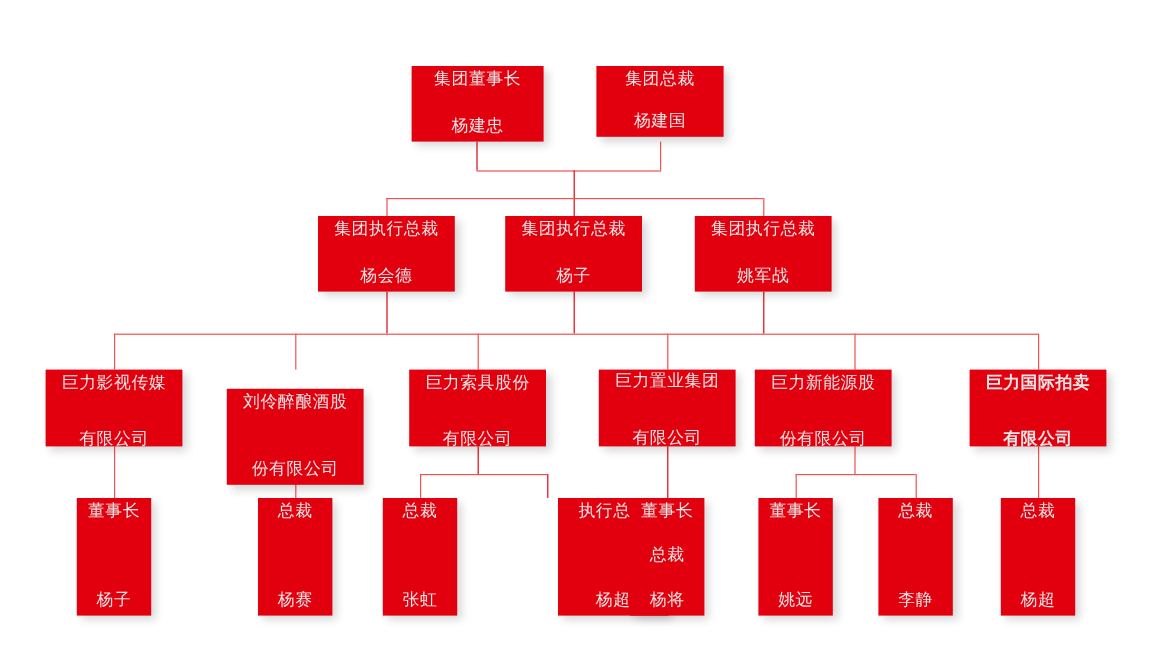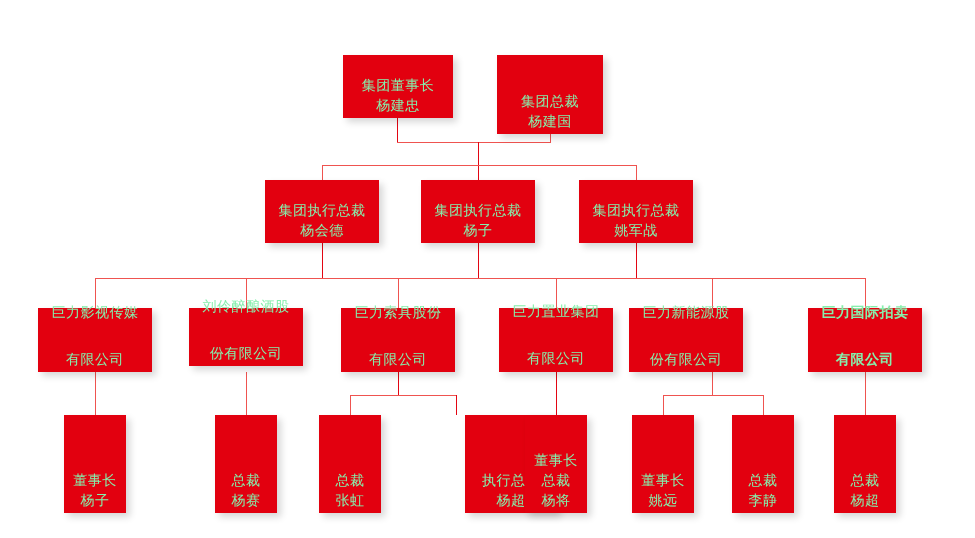--- a/index.html
+++ b/index.html
@@ -22,26 +22,26 @@
     z-index: 1;
   }
   .conn.h { height: 1px; }
   .conn.v { width: 1px; }
   .conn.strong { background: #e30613; }
 
   
   .node {
     position: absolute;
     background: #e2000f;
-    color: #86efac;
+    color: #e5e5e5;
     box-sizing: border-box;
     display: flex;
     flex-direction: column;
     align-items: center;
-    justify-content: flex-end;
+    justify-content: space-between;
     text-align: center;
     line-height: 1.42;
     letter-spacing: 0.5px;
     z-index: 2;
     box-shadow: 4px 4px 7px rgba(0,0,0,0.16);
     padding: 2px;
   }
   .node .ln { display: block; white-space: nowrap; }
 
   .lvl0 { font-size: 14px; }
@@ -92,21 +92,21 @@
   <div class="conn v" style="left:663px; top:395px; height:20px;"></div>
   <div class="conn v" style="left:763px; top:395px; height:20px;"></div>
 
   <div class="conn v" style="left:865px; top:372px; height:43px;"></div>
 
   <div class="node lvl0" style="left:343px; top:55px; width:110px; height:63px;">
     <span class="ln">集团董事长</span>
     <span class="ln">杨建忠</span>
   </div>
 
-  <div class="node lvl0" style="left:497px; top:55px; width:106px; height:79px;">
+  <div class="node lvl0" style="left:497px; top:55px; width:106px; height:59px;">
     <span class="ln">集团总裁</span>
     <span class="ln">杨建国</span>
   </div>
 
   <div class="node lvl1" style="left:265px; top:180px; width:114px; height:63px;">
     <span class="ln">集团执行总裁</span>
     <span class="ln">杨会德</span>
   </div>
 
   <div class="node lvl1" style="left:421px; top:180px; width:114px; height:63px;">
@@ -117,21 +117,21 @@
   <div class="node lvl1" style="left:579px; top:180px; width:114px; height:63px;">
     <span class="ln">集团执行总裁</span>
     <span class="ln">姚军战</span>
   </div>
 
   <div class="node lvl2" style="left:38px; top:308px; width:114px; height:64px;">
     <span class="ln">巨力影视传媒</span>
     <span class="ln">有限公司</span>
   </div>
 
-  <div class="node lvl2" style="left:189px; top:308px; width:114px; height:58px;">
+  <div class="node lvl2" style="left:189px; top:324px; width:114px; height:80px;">
     <span class="ln">刘伶醉酿酒股</span>
     <span class="ln">份有限公司</span>
   </div>
 
   <div class="node lvl2" style="left:341px; top:308px; width:114px; height:64px;">
     <span class="ln">巨力索具股份</span>
     <span class="ln">有限公司</span>
   </div>
 
   <div class="node lvl2" style="left:499px; top:308px; width:114px; height:64px;font-family:Liberation Mono, monospace;">

